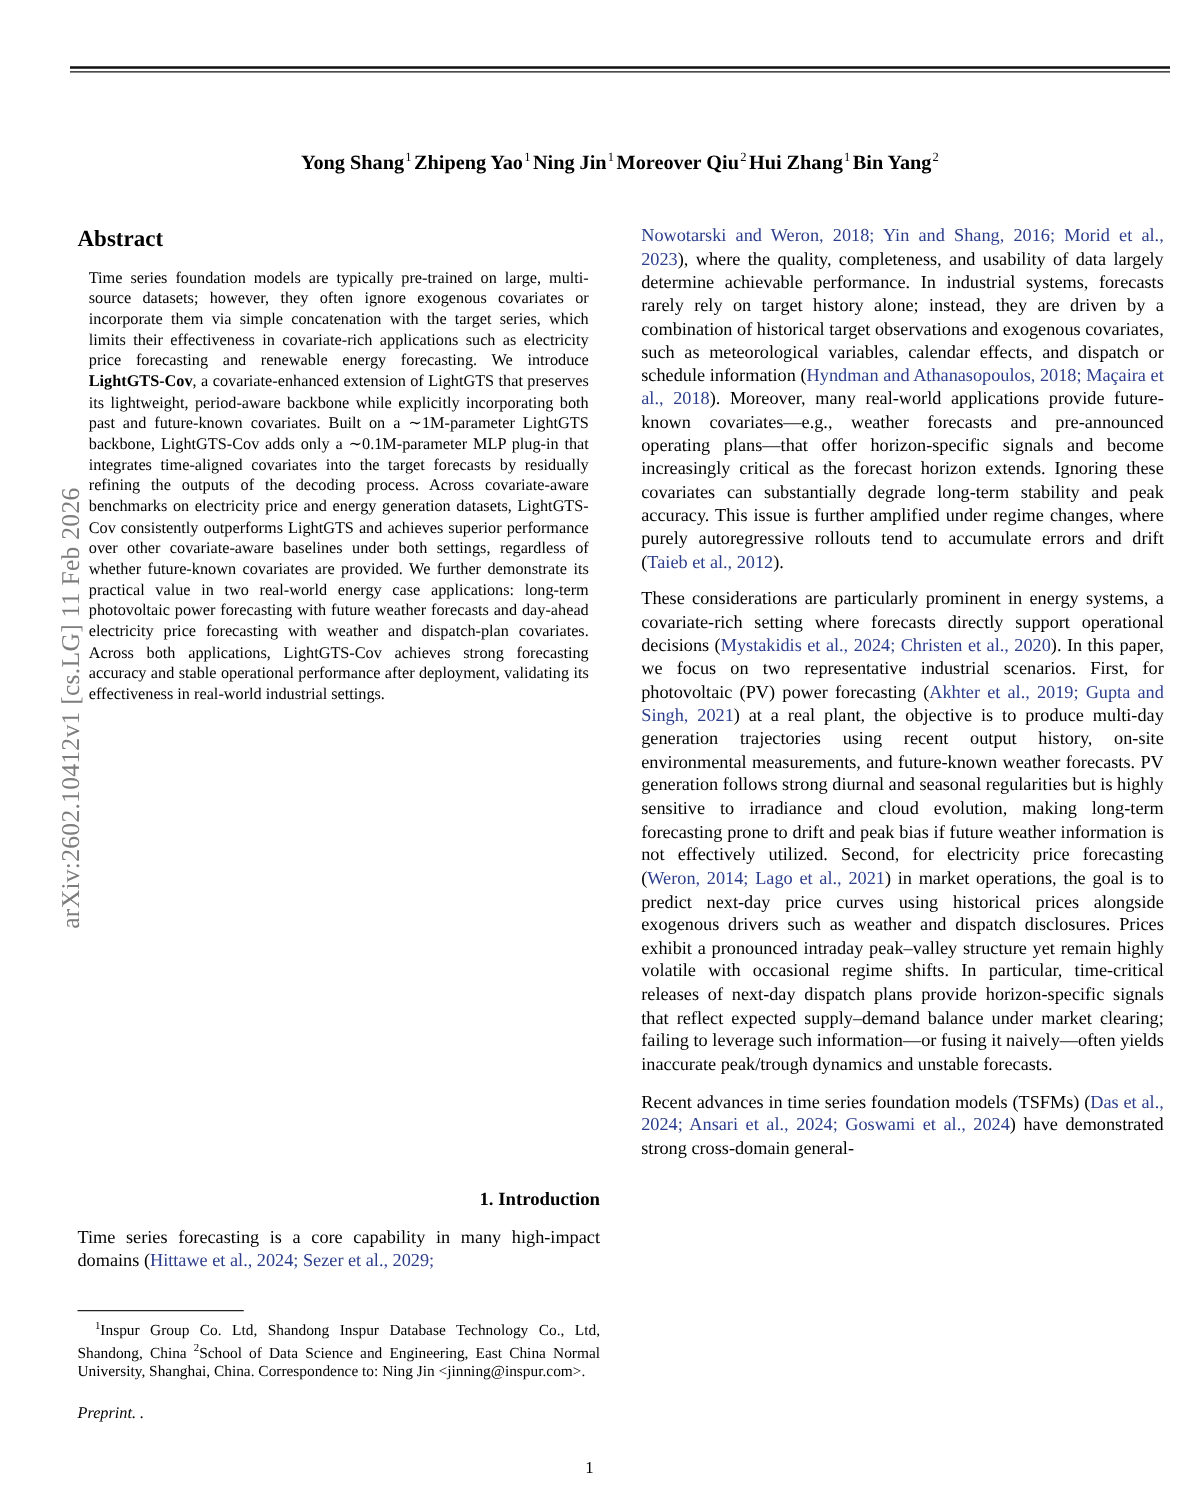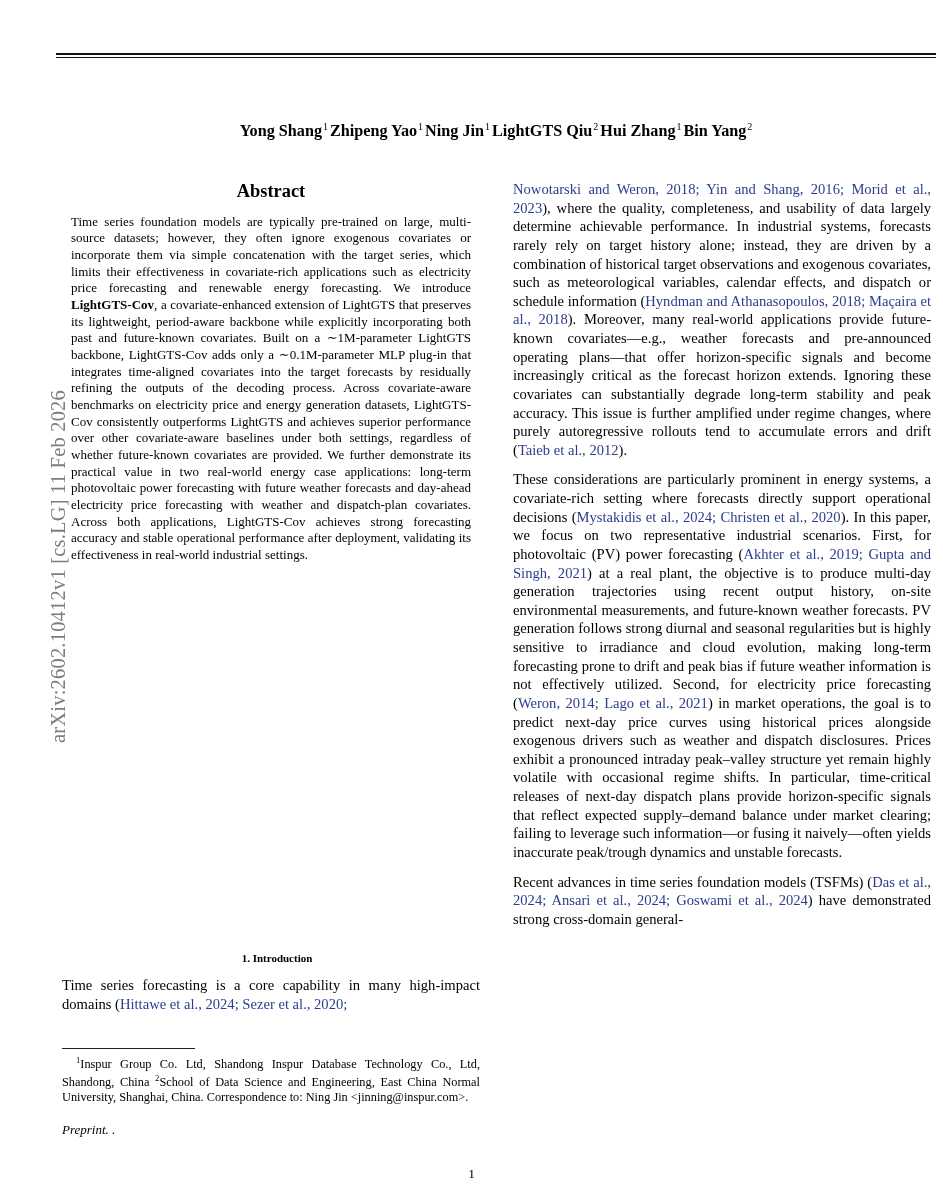--- a/index.html
+++ b/index.html
@@ -87,43 +87,42 @@
     font-size: 14.6px;
     line-height: 1.277;
     text-align: justify;
     text-justify: inter-word;
     hyphens: manual;
   }
   .col-left  { left: 62px;  }
   .col-right { left: 513px; }
 
   .abstract-head {
-    text-align: center;
     font-size: 18.4px;
     font-weight: bold;
     margin: 0 0 10px 0;
   }
   .abstract-body {
     font-size: 13px;
     line-height: 1.283;
     padding: 0 9px 0 9px;
     text-align: justify;
     margin: 0;
   }
 
   p.para {
     margin: 0 0 11px 0;
   }
   p.para.tight { margin-bottom: 0; }
 
   .sec-head {
-    font-size: 11px;
+    font-size: 15px;
     font-weight: bold;
     margin: 0 0 12px 12px;
-    text-align: center;
+    text-align: right;
   }
 
   .cite { color: #2b3d8c; }
   .bold { font-weight: bold; }
 
   
   .intro-block {
     position: absolute;
     left: 62px;
     top: 952px;
@@ -179,31 +178,31 @@
 
 <div class="page">
 
   <div class="arxiv-stamp">arXiv:2602.10412v1  [cs.LG]  11 Feb 2026</div>
 
   <div class="title-area">
     <div class="rule-double"></div>
   </div>
 
   <div class="authors">
-    <span class="au"><span>Yong Shang</span><sup>1</sup></span><span class="au"><span>Zhipeng Yao</span><sup>1</sup></span><span class="au"><span>Ning Jin</span><sup>1</sup></span><span class="au"><span>LightGTS Qiu</span><sup>2</sup></span><span class="au"><span>Hui Zhang</span><sup>1</sup></span><span class="au"><span>Bin Yang</span><sup>2</sup></span>
+    <span class="au"><span>Yong Shang</span><sup>1</sup></span><span class="au"><span>Zhipeng Yao</span><sup>1</sup></span><span class="au"><span>Ning Jin</span><sup>1</sup></span><span class="au"><span>Moreover Qiu</span><sup>2</sup></span><span class="au"><span>Hui Zhang</span><sup>1</sup></span><span class="au"><span>Bin Yang</span><sup>2</sup></span>
   </div>
 
   <div class="col col-left">
     <div class="abstract-head">Abstract</div>
     <p class="abstract-body"><span>Time series foundation models are typically pre-trained on large, multi-source datasets; however, they often ignore exogenous covariates or incorporate them via simple concatenation with the target series, which limits their effectiveness in covariate-rich applications such as electricity price forecasting and renewable energy forecasting.  We introduce </span><span class="bold">LightGTS-Cov</span><span>, a covariate-enhanced extension of LightGTS that preserves its lightweight, period-aware backbone while explicitly incorporating both past and future-known covariates.  Built on a ∼1M-parameter LightGTS backbone, LightGTS-Cov adds only a ∼0.1M-parameter MLP plug-in that integrates time-aligned covariates into the target forecasts by residually refining the outputs of the decoding process. Across covariate-aware benchmarks on electricity price and energy generation datasets, LightGTS-Cov consistently outperforms LightGTS and achieves superior performance over other covariate-aware baselines under both settings, regardless of whether future-known covariates are provided.  We further demonstrate its practical value in two real-world energy case applications:  long-term photovoltaic power forecasting with future weather forecasts and day-ahead electricity price forecasting with weather and dispatch-plan covariates. Across both applications, LightGTS-Cov achieves strong forecasting accuracy and stable operational performance after deployment, validating its effectiveness in real-world industrial settings.</span></p>
   </div>
 
   <div class="intro-block">
     <div class="sec-head">1. Introduction</div>
-    <p class="para tight"><span>Time series forecasting is a core capability in many high-impact domains (</span><span class="cite">Hittawe et al., 2024; Sezer et al., 2020;</span></p>
+    <p class="para tight"><span>Time series forecasting is a core capability in many high-impact domains (</span><span class="cite">Hittawe et al., 2024; Sezer et al., 2029;</span></p>
   </div>
 
   <div class="footnote">
     <div class="footnote-rule"></div>
     <p class="footnote-text"><span class="footnote-indent"></span><sup>1</sup><span>Inspur Group Co. Ltd, Shandong Inspur Database Technology Co., Ltd, Shandong, China </span><sup>2</sup><span>School of Data Science and Engineering, East China Normal University, Shanghai, China. Correspondence to: Ning Jin &lt;jinning@inspur.com&gt;.</span></p>
     <p class="preprint">Preprint. .</p>
   </div>
 
   <div class="col col-right">
     <p class="para"><span class="cite">Nowotarski and Weron, 2018; Yin and Shang, 2016; Morid et al., 2023</span><span>), where the quality, completeness, and usability of data largely determine achievable performance.  In industrial systems, forecasts rarely rely on target history alone; instead, they are driven by a combination of historical target observations and exogenous covariates, such as meteorological variables, calendar effects, and dispatch or schedule information (</span><span class="cite">Hyndman and Athanasopoulos, 2018; Maçaira et al., 2018</span><span>). Moreover, many real-world applications provide future-known covariates—e.g., weather forecasts and pre-announced operating plans—that offer horizon-specific signals and become increasingly critical as the forecast horizon extends. Ignoring these covariates can substantially degrade long-term stability and peak accuracy. This issue is further amplified under regime changes, where purely autoregressive rollouts tend to accumulate errors and drift (</span><span class="cite">Taieb et al., 2012</span><span>).</span></p>

